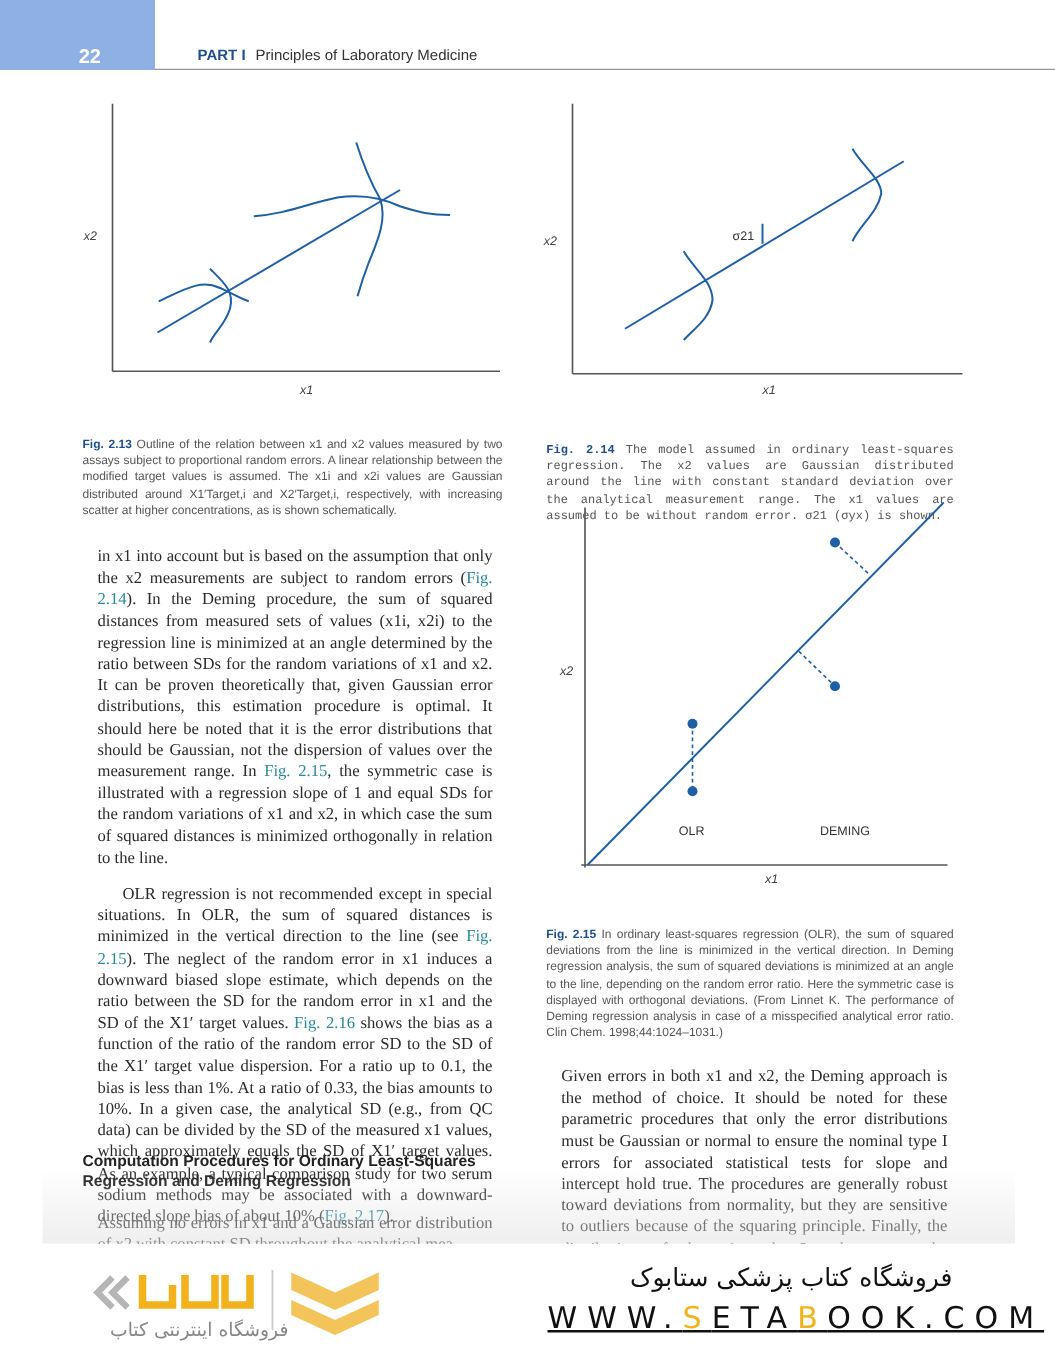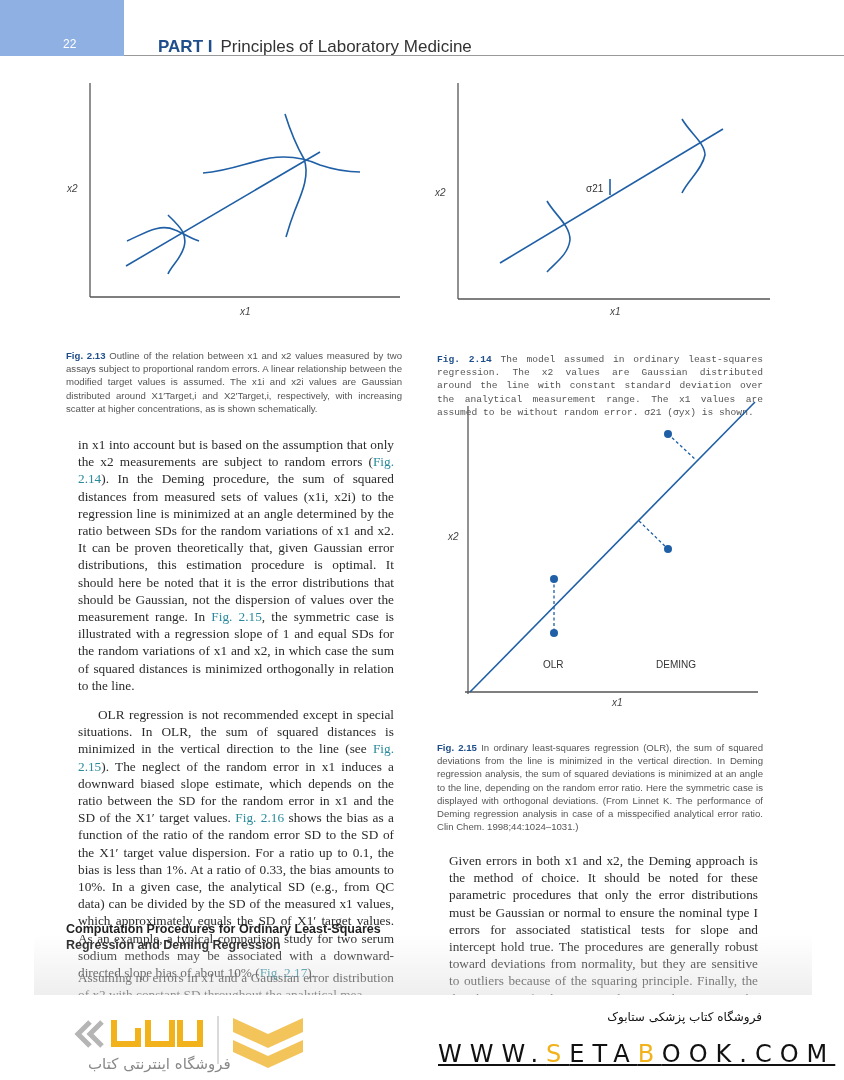--- a/index.html
+++ b/index.html
@@ -1,34 +1,34 @@
 <!DOCTYPE html>
 <html><head>
 <meta charset="utf-8">
 <style>
   html,body{margin:0;padding:0;}
   body{width:844px;height:1080px;background:#fff;position:relative;overflow:hidden;font-family:"Liberation Serif","DejaVu Serif",serif;color:#2b2b2b;}
   .band{position:absolute;left:0;top:0;width:124px;height:56px;background:#8eb0e3;}
-  .page-num{position:absolute;left:63px;top:37px;font-family:"Liberation Sans",sans-serif;font-weight:normal;font-size:12px;color:#fff;}
-  .running{position:absolute;left:146px;top:37px;font-family:"Liberation Sans",sans-serif;font-size:17px;color:#333;padding-left:12px;}
+  .page-num{position:absolute;left:63px;top:37px;font-family:"Liberation Sans",sans-serif;font-weight:bold;font-size:16px;color:#fff;}
+  .running{position:absolute;left:146px;top:37px;font-family:"Liberation Sans",sans-serif;font-size:12px;color:#333;padding-left:12px;}
   .running .part{color:#1f4e8c;font-weight:bold;margin-right:8px;}
   .hrule{position:absolute;left:124px;top:55px;width:720px;height:1px;background:#999;}
   svg.fig{position:absolute;}
   .axis-label{font-family:"Liberation Sans",sans-serif;font-size:10px;fill:#444;font-style:italic;}
   .plain-label{font-family:"Liberation Sans",sans-serif;font-size:10px;fill:#333;}
   .caption{position:absolute;font-family:"Liberation Sans",sans-serif;font-size:9.6px;line-height:13.2px;color:#555;text-align:justify;margin-top:27px;}
   .caption .figno{color:#1f4e8c;font-weight:bold;}
   .body{position:absolute;font-size:13.3px;line-height:17.2px;text-align:justify;color:#2b2b2b;}
   .body p{margin:12px;}
   .body .indent{text-indent:20px;}
   .link{color:#2a8a9c;}
   .heading{position:absolute;left:66px;top:921px;width:340px;font-family:"Liberation Sans",sans-serif;font-weight:bold;font-size:12.5px;line-height:16px;color:#222;}
   .fade{position:absolute;left:34px;top:935px;width:778px;height:60px;background:linear-gradient(180deg,rgba(255,255,255,0) 0%,rgba(225,225,225,0.55) 100%);pointer-events:none;}
   .footer{position:absolute;left:0;top:995px;width:844px;height:85px;background:#fff;}
-  .fa-title{position:absolute;right:82px;top:1010px;font-family:"DejaVu Sans",sans-serif;font-size:12px;color:#111;direction:rtl;}
+  .fa-title{position:absolute;right:82px;top:1010px;font-family:"DejaVu Sans",sans-serif;font-size:20px;color:#111;direction:rtl;}
   .site{position:absolute;left:438px;top:1040px;font-family:"DejaVu Sans",sans-serif;font-size:24px;letter-spacing:8px;color:#111;text-decoration:underline;}
   .site .hl{color:#f2b21b;}
   .logo-fa{position:absolute;left:88px;top:1055px;font-family:"DejaVu Sans",sans-serif;font-size:15px;color:#888;direction:rtl;}
 </style>
 </head>
 <body>
 
 <div class="band"></div>
 <div class="page-num">22</div>
 <div class="running"><span class="part">PART I</span><span>Principles of Laboratory Medicine</span></div>

